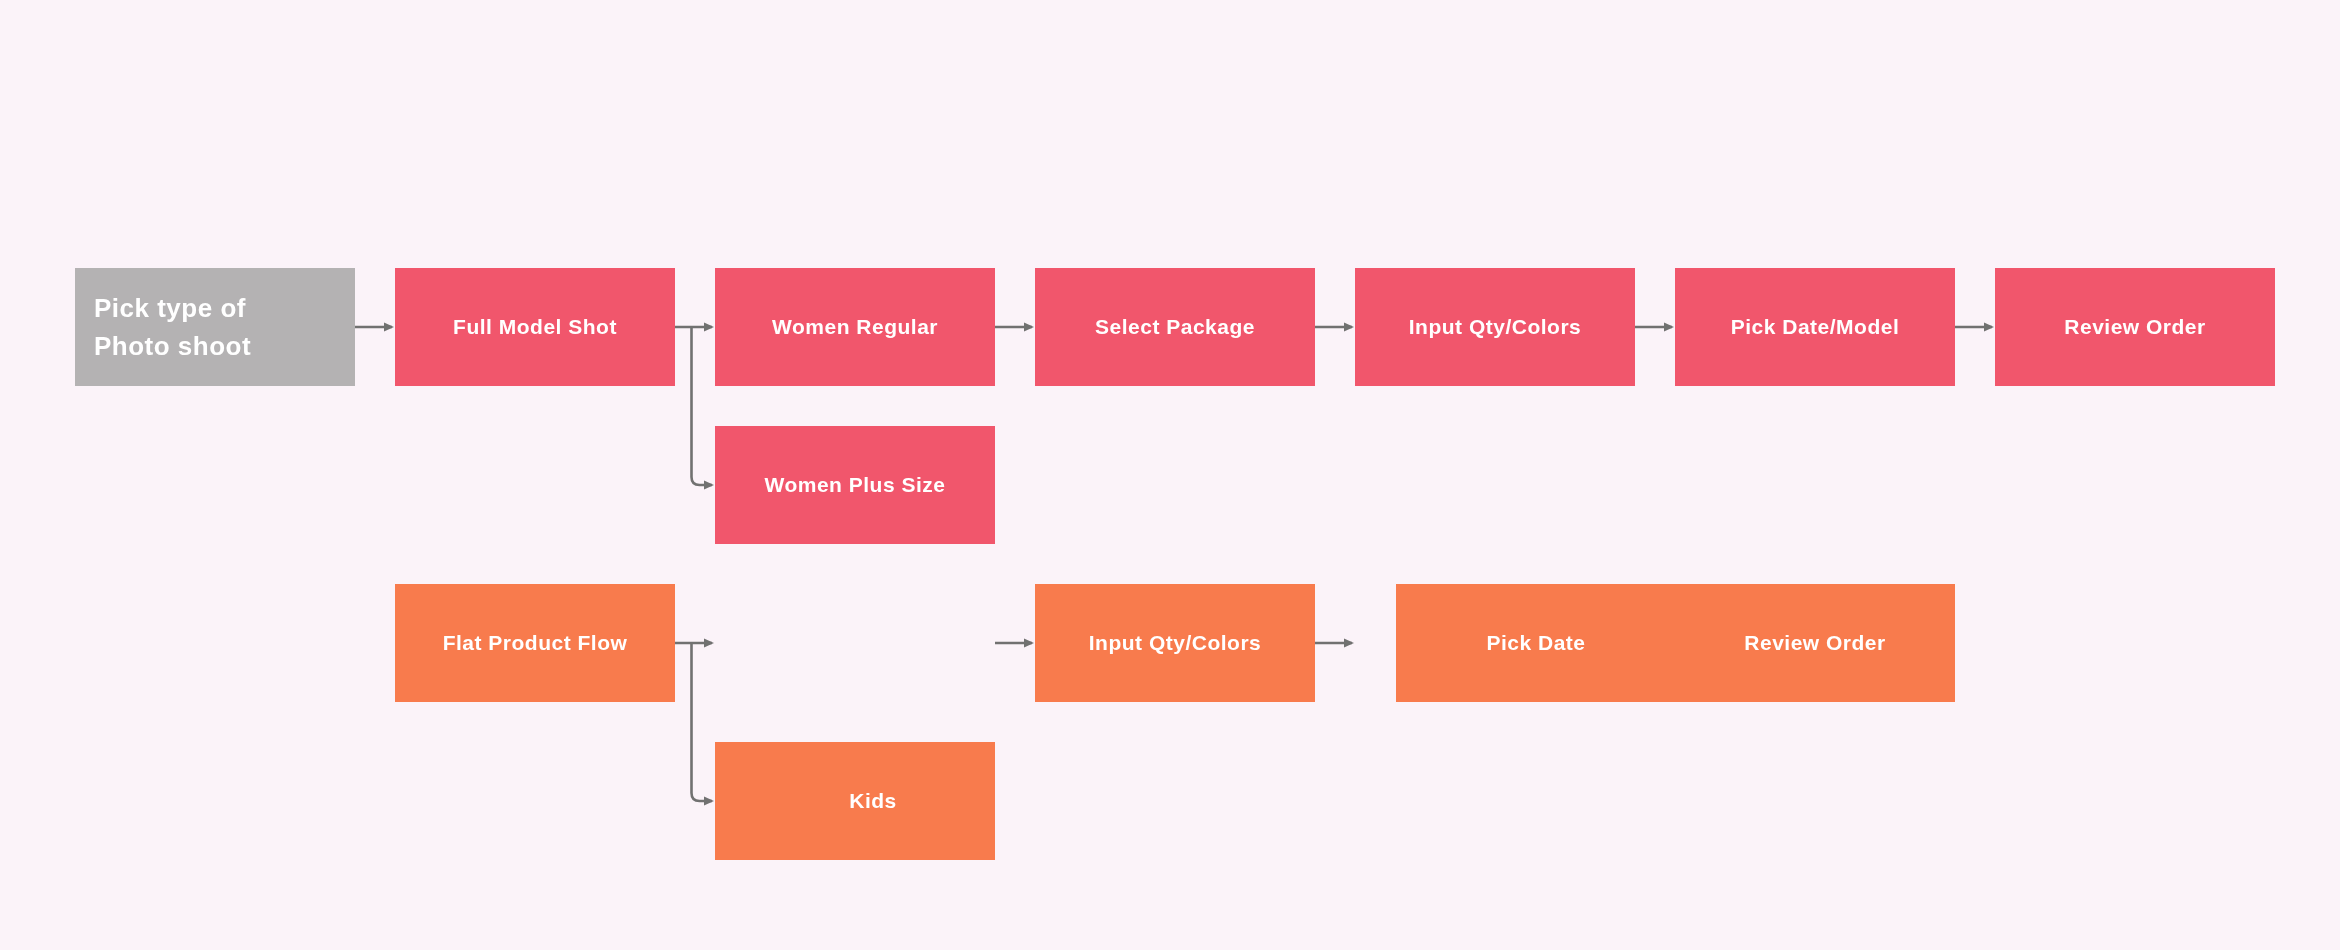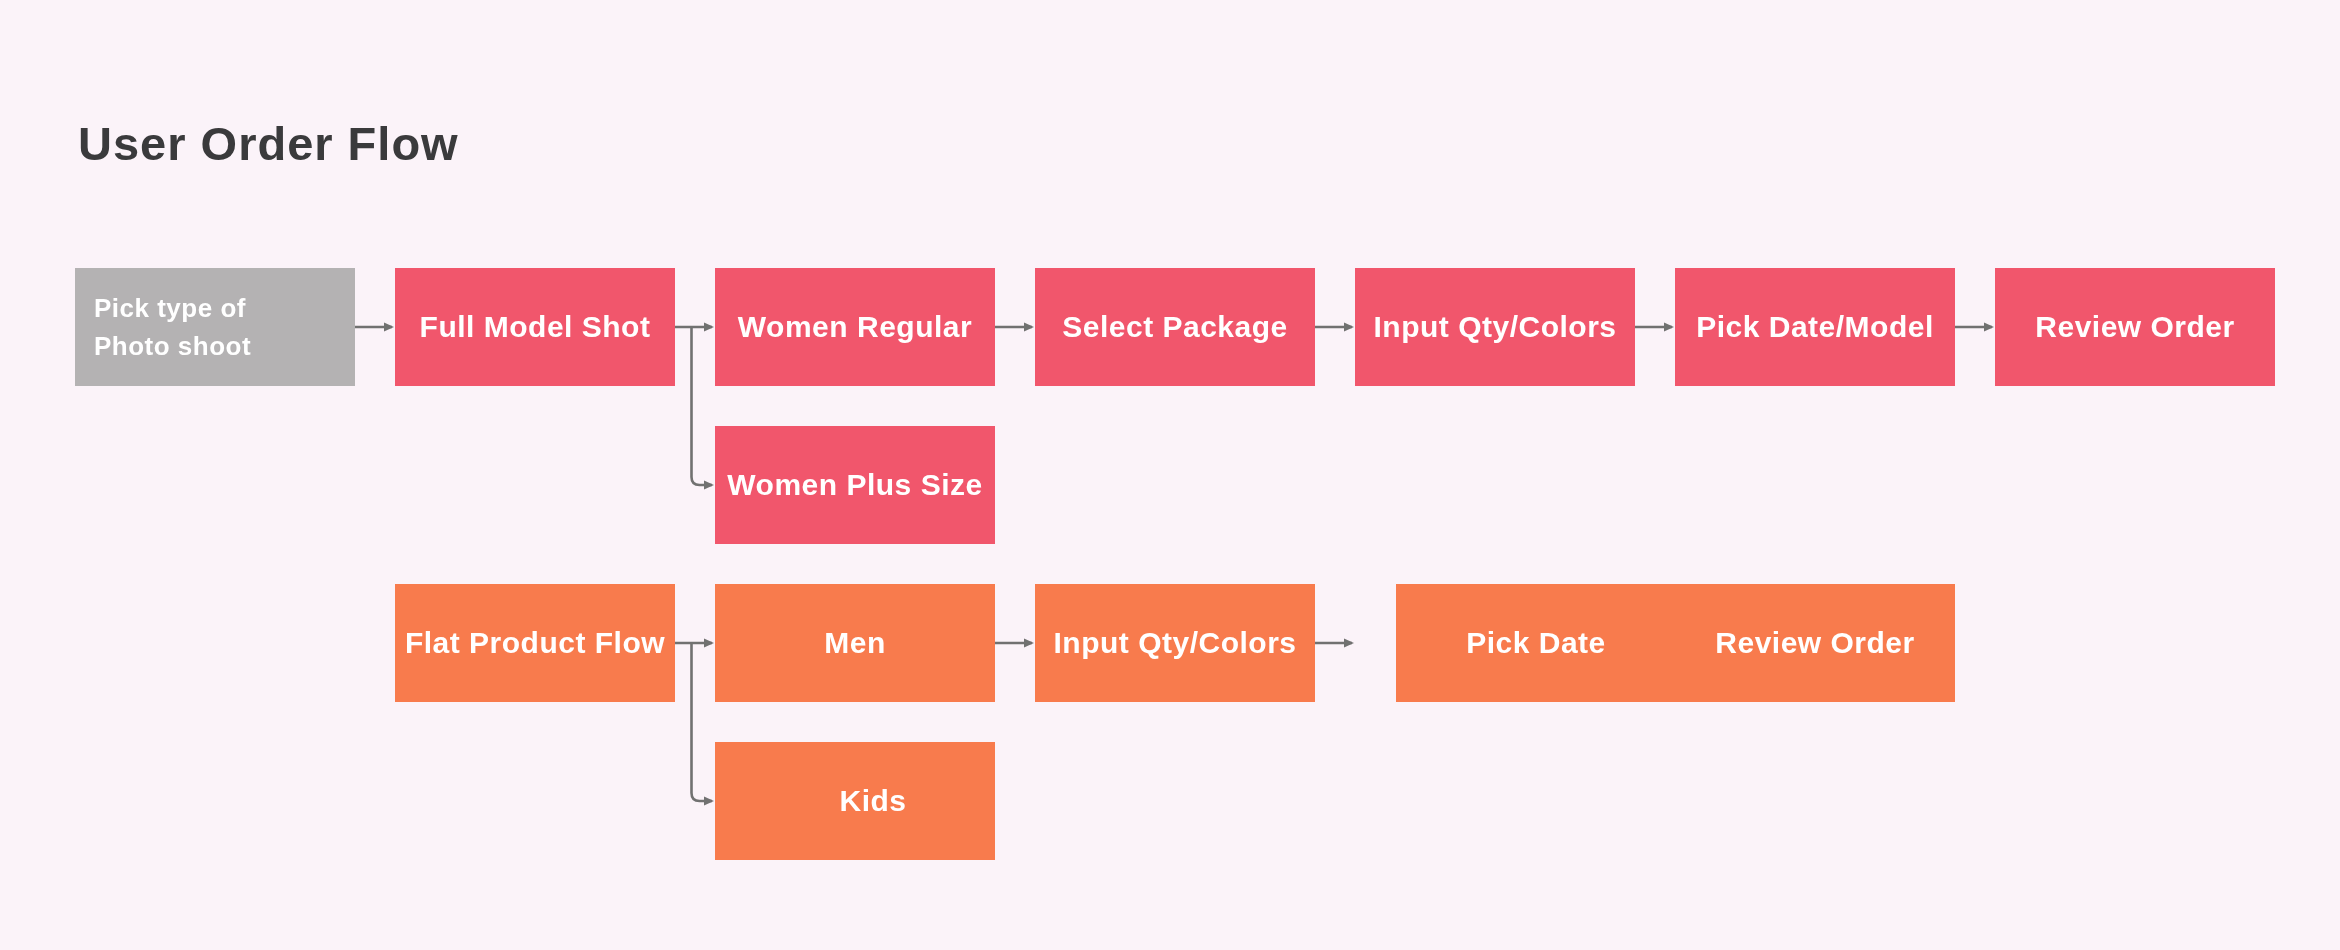--- a/index.html
+++ b/index.html
@@ -30,21 +30,21 @@
   .node {
     position: absolute;
     width: 280px;
     height: 118px;
     box-sizing: border-box;
     display: flex;
     align-items: center;
     justify-content: center;
     text-align: center;
     color: var(--boxText, #FFFFFF);
-    font-size: 30px;
+    font-size: 21px;
     font-weight: bold;
     letter-spacing: 0.5px;
   }
   .node.pink   { background: var(--pink, #F1566C); }
   .node.orange { background: var(--orange, #F87B4D); }
   .node.gray   { background: var(--gray, #B4B2B3); }
   .node.left-align {
     justify-content: flex-start;
     padding-left: 19px;
     text-align: left;
@@ -69,21 +69,20 @@
   }
   .arrowhead-shape {
     fill: var(--arrow, #717171);
   }
 </style>
 </head>
 <body>
 
 <div class="canvas">
 
-  <div class="page-title">User Order Flow</div>
 
   <svg class="connectors" viewBox="0 0 2340 950">
     <defs>
       <marker id="ah" viewBox="0 0 12 12" refX="9" refY="6" markerWidth="12" markerHeight="12" markerUnits="userSpaceOnUse" orient="auto">
         <path class="arrowhead-shape" d="M1,1.5 L11,6 L1,10.5 z"></path>
       </marker>
     </defs>
     <path class="connector" d="M355 327 L392 327" marker-end="url(#ah)"></path>
     <path class="connector" d="M675 327 L712 327" marker-end="url(#ah)"></path>
     <path class="connector" d="M691.5 328 L691.5 477 Q691.5 485 699.5 485 L712 485" marker-end="url(#ah)"></path>
@@ -130,23 +129,20 @@
   </div>
 
   <div class="node pink" style="left:715px; top:426px;">
     <span>Women Plus Size</span>
   </div>
 
   <div class="node orange" style="left:395px; top:584px;">
     <span>Flat Product Flow</span>
   </div>
 
-  <div class="node orange" style="left:715px; top:584px;">
-    <span>Men</span>
-  </div>
 
   <div class="node orange" style="left:1035px; top:584px;">
     <span>Input Qty/Colors</span>
   </div>
 
   <div class="node orange" style="left:1355px; top:584px;margin-left:41px;">
     <span>Pick Date</span>
   </div>
 
   <div class="node orange" style="left:1675px; top:584px;">

